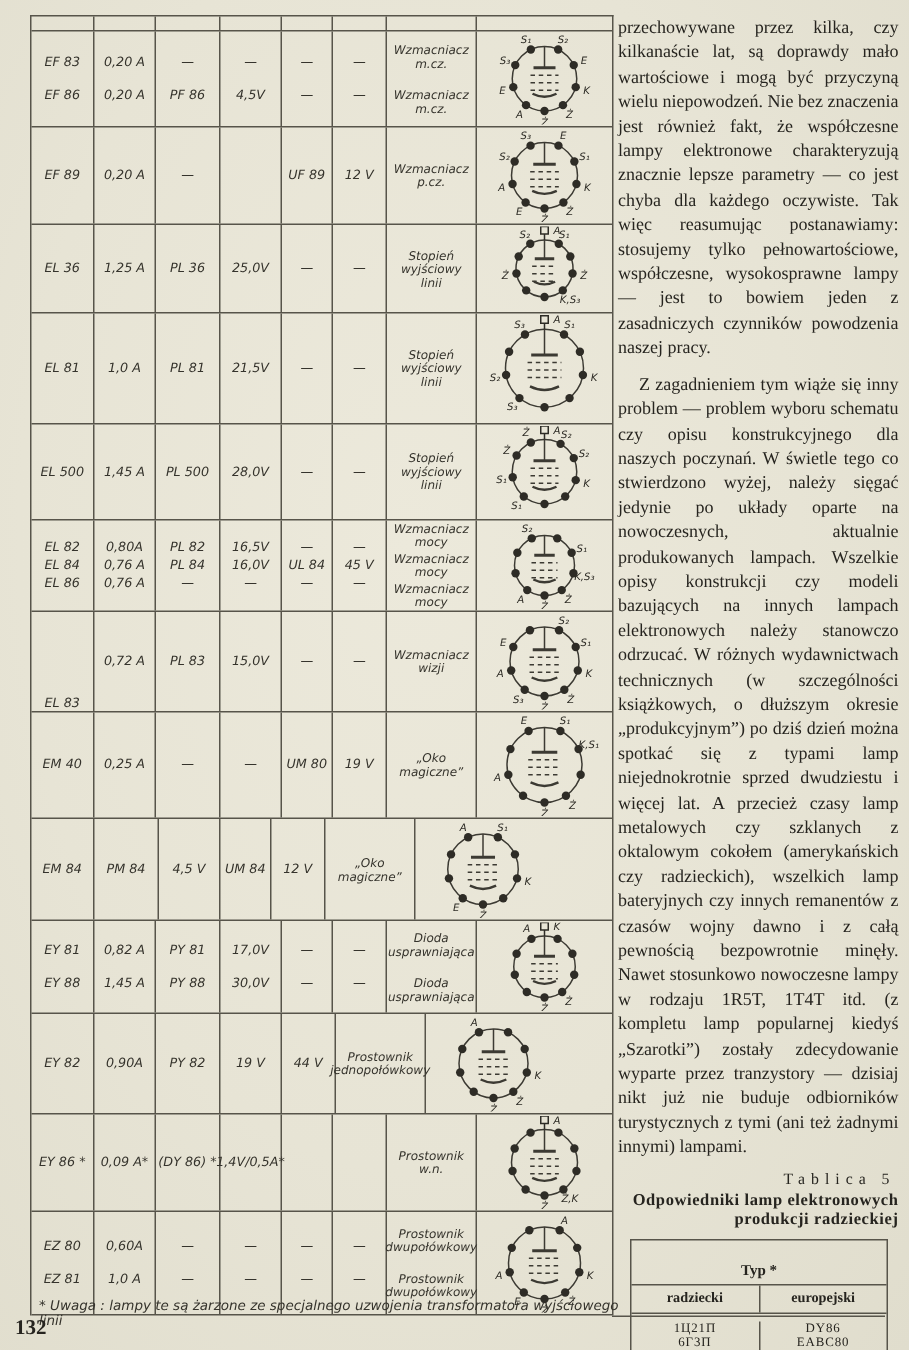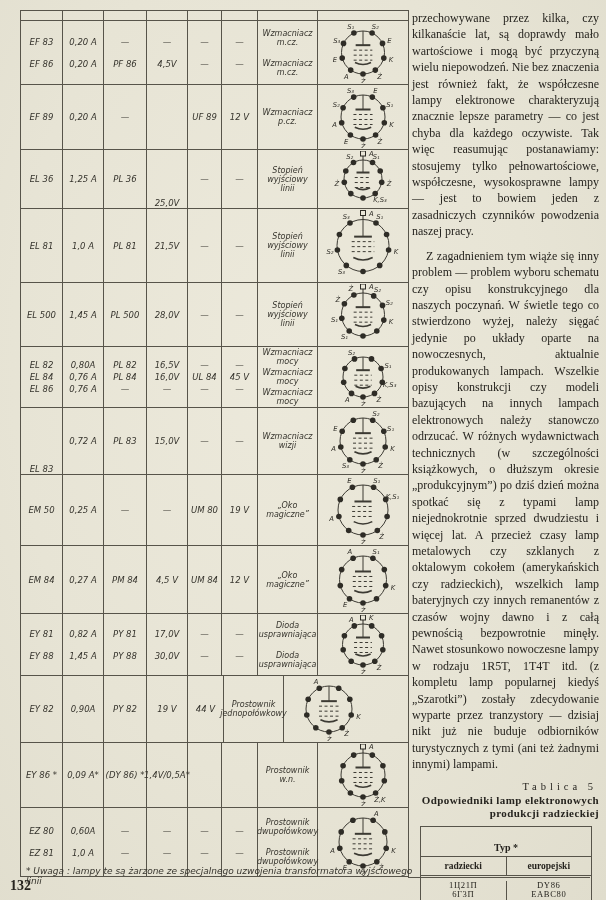--- a/index.html
+++ b/index.html
@@ -189,21 +189,21 @@
       <div class="lrow">
         <div class="lcell" style="width: 42px; height: 58px; row-gap: 0px;">
           <div class="ln">EL 36</div>
         </div>
         <div class="lcell" style="width: 41px; height: 58px; row-gap: 0px;">
           <div class="ln">1,25 A</div>
         </div>
         <div class="lcell" style="width: 43px; height: 58px; row-gap: 0px;">
           <div class="ln">PL 36</div>
         </div>
-        <div class="lcell" style="width: 41px; height: 58px; row-gap: 0px; justify-content: flex-end;">
+        <div class="lcell" style="width: 41px; height: 58px; row-gap: 0px;">
           <div class="ln">25,0V</div>
         </div>
         <div class="lcell" style="width: 34px; height: 58px; row-gap: 0px;">
           <div class="ln">—</div>
         </div>
         <div class="lcell" style="width: 36px; height: 58px; row-gap: 0px;">
           <div class="ln">—</div>
         </div>
         <div class="lcell app" style="width: 60px; height: 58px; row-gap: 0px;">
           <div class="ln">Stopień wyjściowy linii</div>
@@ -450,21 +450,21 @@
             <circle cx="0.0" cy="23.0" r="2.8" fill="#2e2c26"></circle>
             <text x="0.0" y="32.9" font-size="6.8" text-anchor="middle" fill="#2e2c26">Ż</text>
             <circle cx="13.2" cy="18.8" r="2.8" fill="#2e2c26"></circle>
             <text x="17.5" y="27.4" font-size="6.8" text-anchor="middle" fill="#2e2c26">Ż</text>
             <circle cx="-9.7" cy="-20.8" r="2.8" fill="#2e2c26"></circle>
           </svg>
         </div>
       </div>
       <div class="lrow">
         <div class="lcell" style="width: 42px; height: 70px; row-gap: 0px;">
-          <div class="ln">EM 50</div>
+          <div class="ln">EM 40</div>
         </div>
         <div class="lcell" style="width: 41px; height: 70px; row-gap: 0px;">
           <div class="ln">0,25 A</div>
         </div>
         <div class="lcell" style="width: 43px; height: 70px; row-gap: 0px;">
           <div class="ln">—</div>
         </div>
         <div class="lcell" style="width: 41px; height: 70px; row-gap: 0px;">
           <div class="ln">—</div>
         </div>
@@ -501,23 +501,20 @@
             <circle cx="24.1" cy="6.5" r="2.8" fill="#2e2c26"></circle>
             <circle cx="-22.7" cy="-10.6" r="2.8" fill="#2e2c26"></circle>
             <circle cx="-14.3" cy="20.5" r="2.8" fill="#2e2c26"></circle>
           </svg>
         </div>
       </div>
       <div class="lrow">
         <div class="lcell" style="width: 42px; height: 67px; row-gap: 0px;">
           <div class="ln">EM 84</div>
         </div>
-        <div class="lcell" style="width: 41px; height: 67px; row-gap: 0px;">
-          <div class="ln">0,27 A</div>
-        </div>
         <div class="lcell" style="width: 43px; height: 67px; row-gap: 0px;">
           <div class="ln">PM 84</div>
         </div>
         <div class="lcell" style="width: 41px; height: 67px; row-gap: 0px;">
           <div class="ln">4,5 V</div>
         </div>
         <div class="lcell" style="width: 34px; height: 67px; row-gap: 0px;">
           <div class="ln">UM 84</div>
         </div>
         <div class="lcell" style="width: 36px; height: 67px; row-gap: 0px;">

